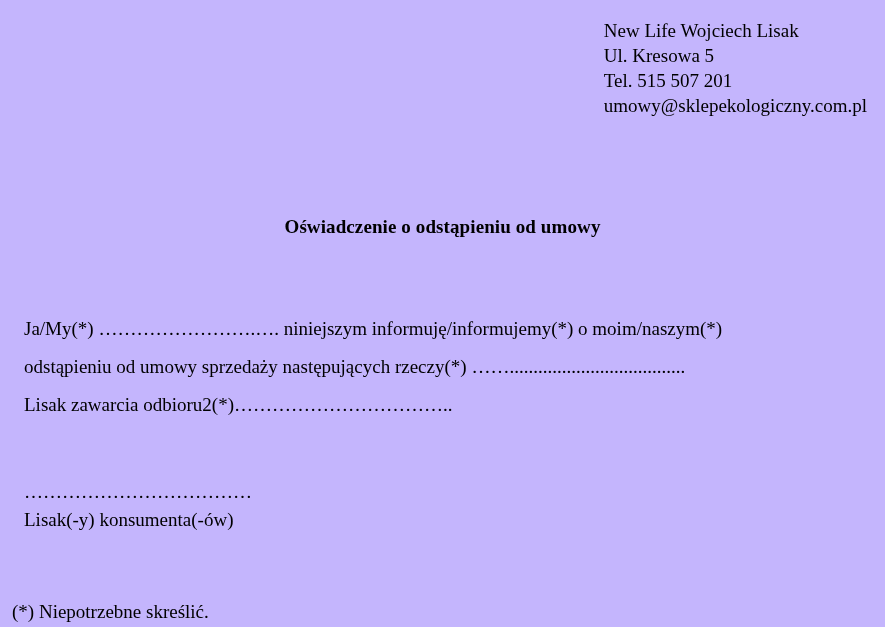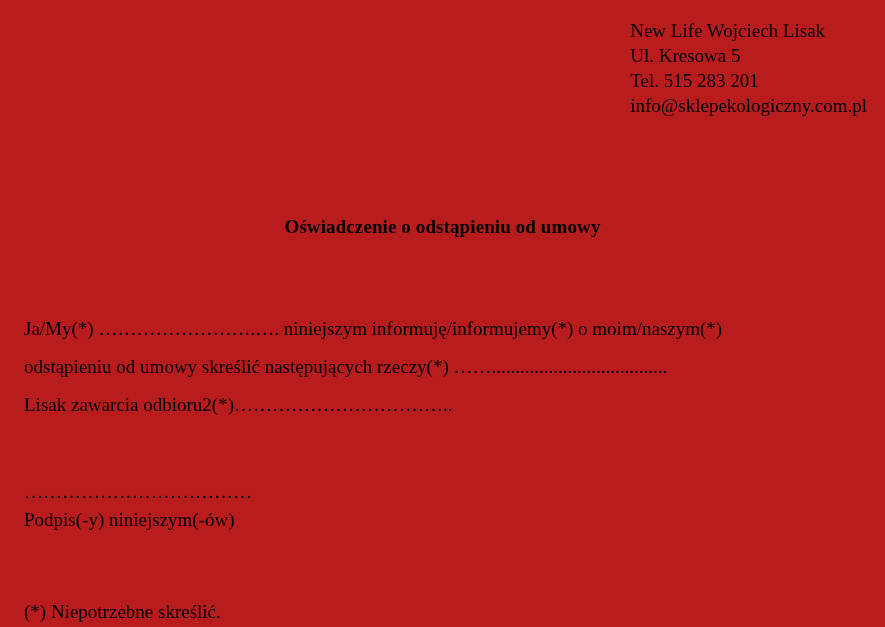--- a/index.html
+++ b/index.html
@@ -12,21 +12,21 @@
     height: 627px;
     font-family: "Liberation Serif", serif;
     color: #000000;
     position: relative;
     overflow: hidden;
   }
   .page {
     position: relative;
     width: 885px;
     height: 627px;
-    background: #b91c1c;
+    background: #c4b5fd;
     text-decoration: underline;
   }
   .company-block {
     position: absolute;
     top: 18px;
     right: 18px;
     text-align: left;
     font-size: 19px;
     line-height: 25px;
   }
@@ -57,45 +57,45 @@
   .signature-block {
     position: absolute;
     top: 478px;
     left: 24px;
     font-size: 19px;
     line-height: 28px;
   }
   .footnote {
     position: absolute;
     top: 600px;
-    left: 24px;
+    left: 12px;
     font-size: 19px;
     line-height: 24px;
   }
 </style>
 </head>
 <body>
 
 <div class="page">
 
   <div class="company-block">
     <div>New Life Wojciech Lisak</div>
     <div>Ul. Kresowa 5</div>
-    <div>Tel. 515 283 201</div>
-    <div>info@sklepekologiczny.com.pl</div>
+    <div>Tel. 515 507 201</div>
+    <div>umowy@sklepekologiczny.com.pl</div>
   </div>
 
   <div class="doc-title">Oświadczenie o odstąpieniu od umowy</div>
 
   <div class="body-block">
     <div class="line">Ja/My(*) …………………….…. niniejszym informuję/informujemy(*)  o moim/naszym(*)</div>
-    <div class="line">odstąpieniu od umowy skreślić następujących rzeczy(*) …….....................................</div>
+    <div class="line">odstąpieniu od umowy sprzedaży następujących rzeczy(*) …….....................................</div>
     <div class="line">Lisak zawarcia odbioru2(*)……………………………..</div>
   </div>
 
   <div class="signature-block">
     <div>………………………………</div>
-    <div>Podpis(-y) niniejszym(-ów)</div>
+    <div>Lisak(-y) konsumenta(-ów)</div>
   </div>
 
   <div class="footnote">(*) Niepotrzebne skreślić.</div>
 
 </div>
 
 </body></html>

